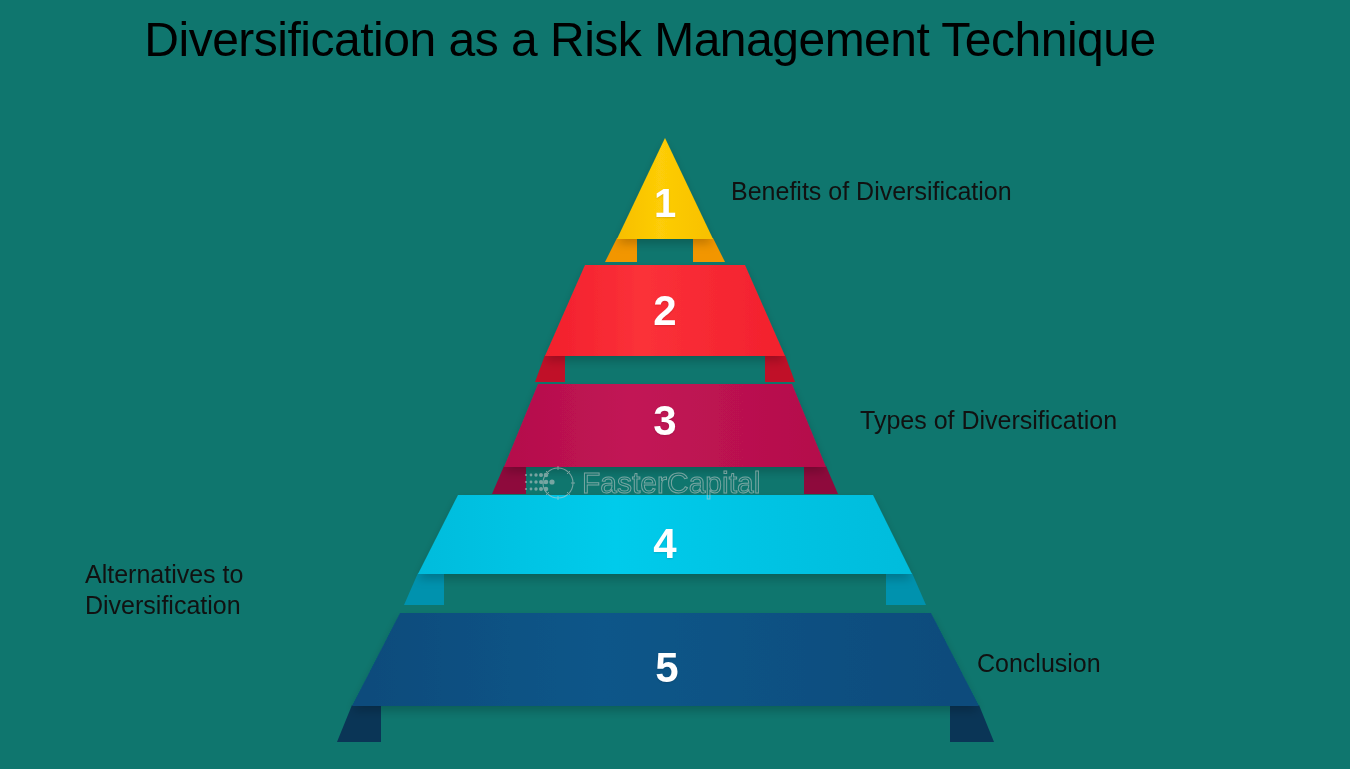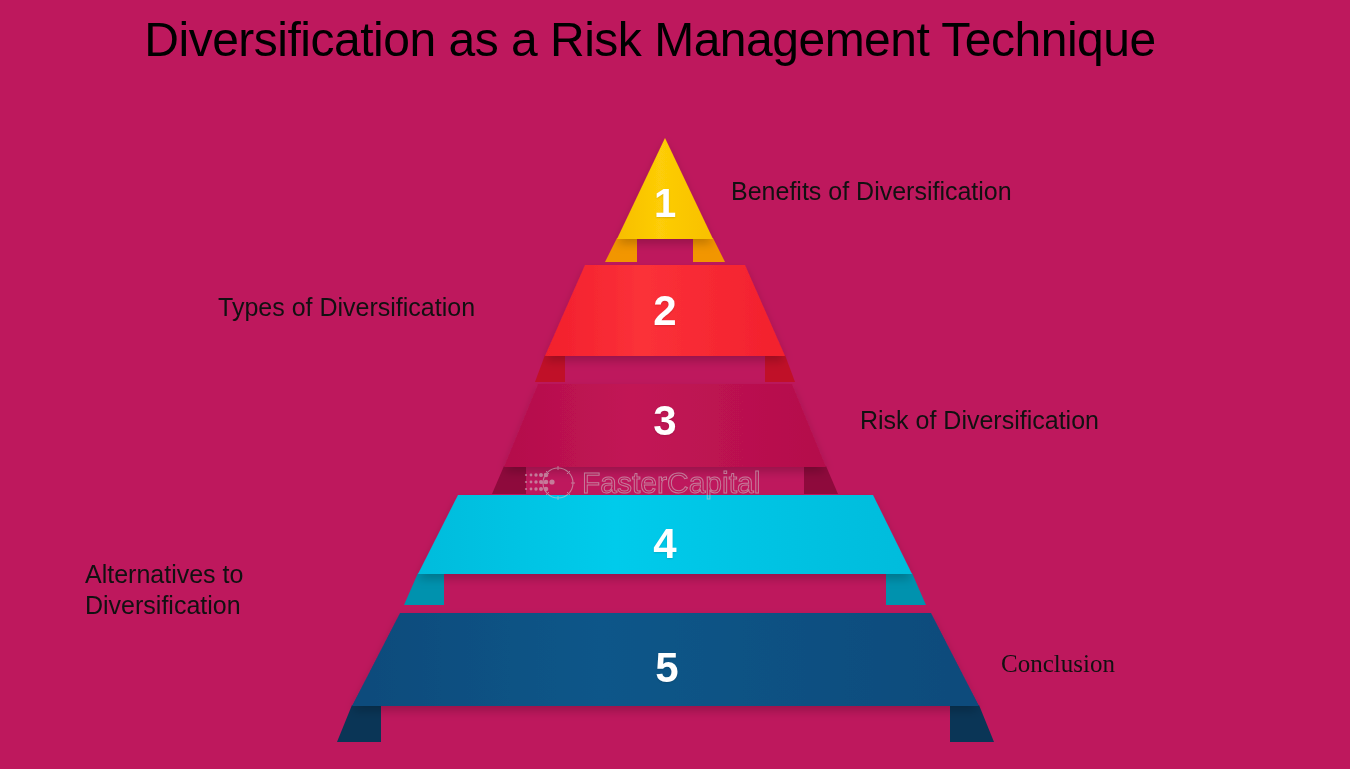--- a/index.html
+++ b/index.html
@@ -10,21 +10,21 @@
     height: 769px;
     background: #ffffff;
     overflow: hidden;
     font-family: "Liberation Sans", sans-serif;
   }
 
   #slide {
     position: relative;
     width: 1350px;
     height: 769px;
-    background: #be185d;
+    background: #0f766e;
   }
 
   
   #slide-title {
     position: absolute;
     left: 0;
     top: 12px;
     width: 1300px;
     text-align: center;
     font-family: "Liberation Sans", sans-serif;
@@ -79,21 +79,21 @@
     line-height: 1.25;
     white-space: pre-line;
   }
   .side-label.right { text-align: right; }
   .side-label.left  { text-align: left; }
 
   #label-1 { left: 731px; top: 176px; }
   #label-2 { left: 218px; top: 292px; }
   #label-3 { left: 860px; top: 405px; }
   #label-4 { left: 85px;  top: 523px; margin-top: 36px; }
-  #label-5 { left: 1001px; top: 648px; font-family: Liberation Serif, serif; }
+  #label-5 { left: 977px; top: 648px; }
 
   
   #watermark {
     position: absolute;
     left: 516px;
     top: 462px;
     width: 310px;
     height: 42px;
     pointer-events: none;
     opacity: 0.55;
@@ -173,22 +173,21 @@
       </g>
     </svg>
 
     <div class="level-number" id="num-1">1</div>
     <div class="level-number" id="num-2">2</div>
     <div class="level-number" id="num-3">3</div>
     <div class="level-number" id="num-4">4</div>
     <div class="level-number" id="num-5">5</div>
 
     <div class="side-label right" id="label-1">Benefits of Diversification</div>
-    <div class="side-label left" id="label-2">Types of Diversification</div>
-    <div class="side-label right" id="label-3">Risk of Diversification</div>
+    <div class="side-label right" id="label-3">Types of Diversification</div>
     <div class="side-label left" id="label-4">Alternatives to
 Diversification</div>
     <div class="side-label right" id="label-5">Conclusion</div>
 
     <div id="watermark">
       <svg viewBox="0 0 310 42">
         <g stroke="#cdcdcd" fill="none" stroke-width="1.1">
           <circle cx="42" cy="21" r="15"></circle>
           <g stroke-width="1">
             <line x1="42" y1="4" x2="42" y2="8"></line>

